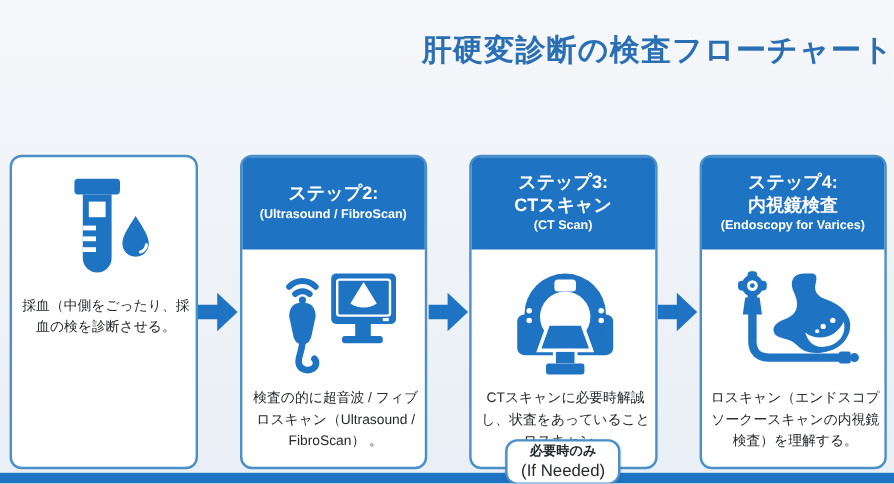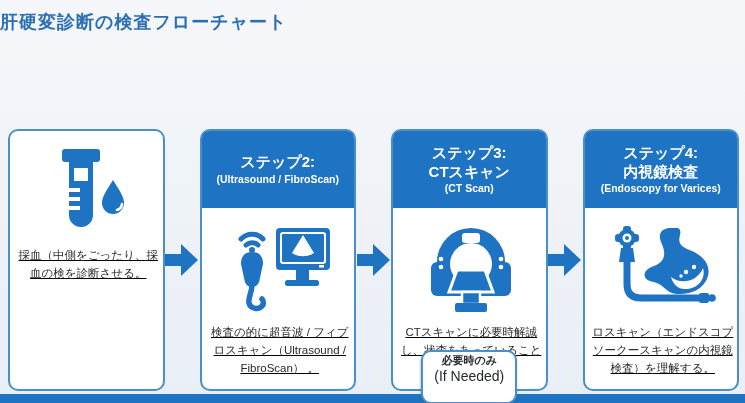--- a/index.html
+++ b/index.html
@@ -3,22 +3,22 @@
 <meta charset="utf-8">
 <style>
   * { margin:0; padding:0; box-sizing:border-box; }
   html,body { background:#dfe6ee; }
   body { font-family:"Liberation Sans","DejaVu Sans",sans-serif; }
   .stage {
     position:relative; width:745px; height:403px; overflow:hidden;
     background:linear-gradient(180deg,#f5f7fa 0%, #eef2f7 60%, #e9eff6 100%);
   }
   .page-title {
-    position:absolute; top:10px; left:0; width:100%;
-    text-align:left; font-size:18px; font-weight:700;
+    position:absolute; top:25px; left:0; width:100%;
+    text-align:right; font-size:25px; font-weight:700;
     color:#2a6fb4; letter-spacing:1px;
   }
   .row {
     position:absolute; top:129px; left:8px; right:6px; height:262px;
     display:flex; align-items:stretch;
   }
   .card {
     flex:1 1 0; position:relative; display:flex; flex-direction:column;
     background:#ffffff; border:2px solid #4a8fc7; border-radius:10px;
   }
@@ -27,35 +27,34 @@
     min-height:77px; display:flex; flex-direction:column;
     align-items:center; justify-content:center;
     padding:4px 2px; line-height:1.22; text-align:center;
   }
   .step-label { font-size:15px; font-weight:700; }
   .name-jp { font-size:15px; font-weight:700; white-space:pre-line; }
   .name-en { font-size:10.5px; font-weight:700; margin-top:1px; }
   .card-body {
     flex:1; display:flex; flex-direction:column; align-items:center;
     padding:6px 2px 10px 6px;
-    text-decoration:underline;
   }
   .icon-box { height:100px; display:flex; align-items:center; justify-content:center; margin-top:4px; }
   .desc {
     font-size:11.5px; color:#26292e; text-align:center; line-height:1.55;
     white-space:pre-line; margin-top:6px;
   }
   .arrow-cell {
     width:35px; flex:0 0 35px; display:flex;
     align-items:center; justify-content:center;
   }
   .badge {
     position:absolute; bottom:-15px; left:50%; transform:translateX(-50%);
     background:#ffffff; border:2px solid #4a8fc7; border-radius:10px;
-    padding:2px 11px 17px 11px; text-align:center; line-height:1.25; z-index:3;
+    padding:2px 11px 1px 11px; text-align:center; line-height:1.25; z-index:3;
     box-shadow:0 1px 2px rgba(40,80,120,.25);
   }
   .badge-jp { font-size:11px; font-weight:700; color:#26292e; white-space:nowrap; }
   .badge-en { font-size:14px; color:#26292e; white-space:nowrap; }
   .bottom-bar {
     position:absolute; left:0; bottom:0; width:100%; height:9px; background:#1e73c3;
   }
   svg .b { fill:#1e73c3; }
   svg .w { fill:#ffffff; }
 </style>

